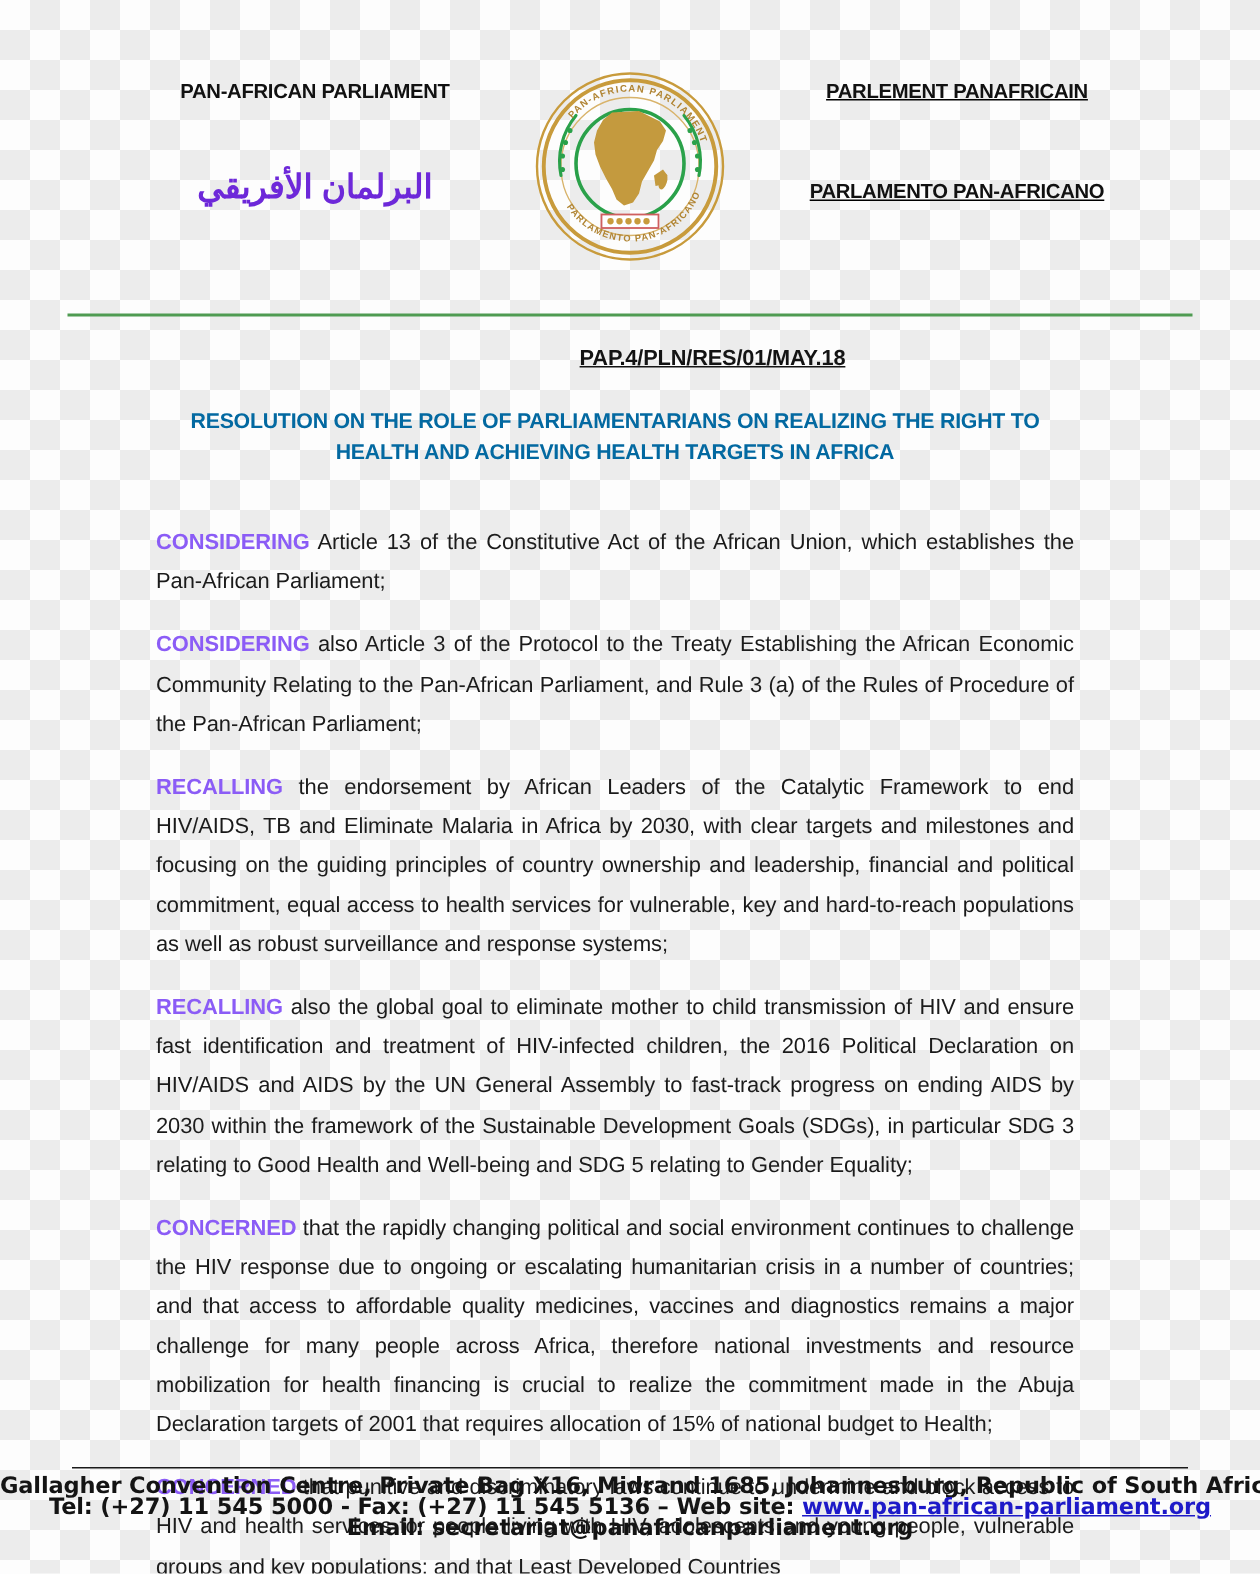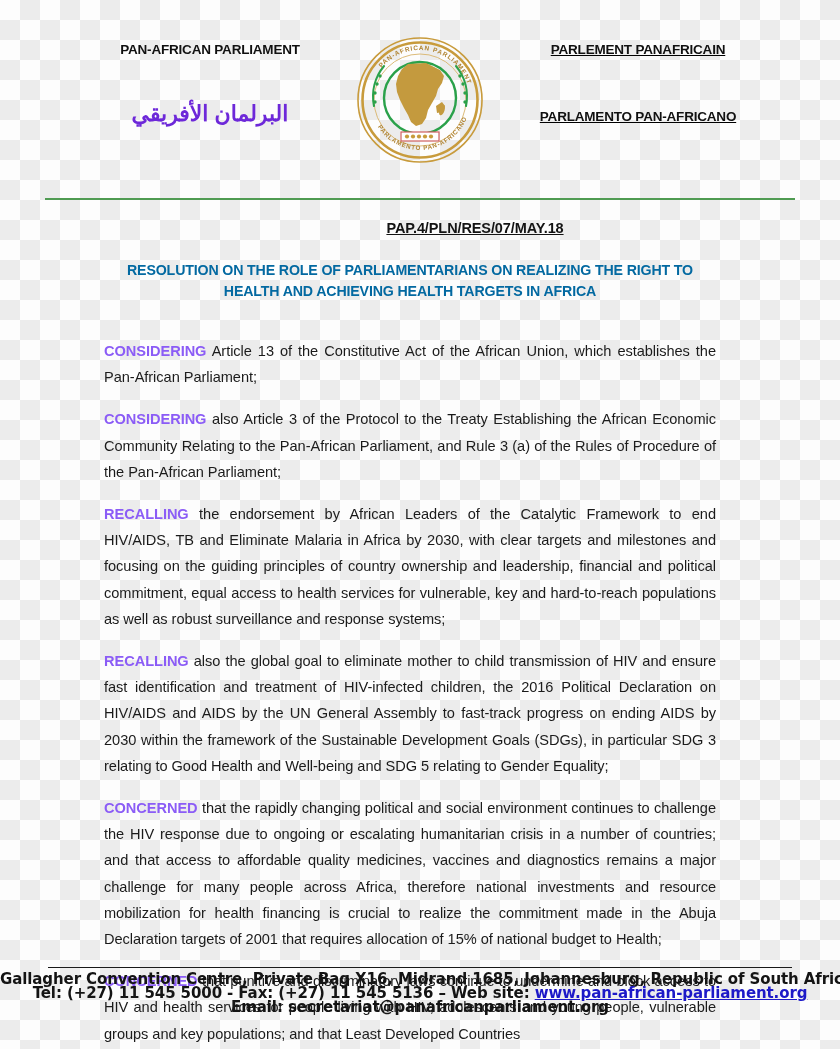--- a/index.html
+++ b/index.html
@@ -24,21 +24,21 @@
     position: relative;
     width: 840px;
     height: 1049px;
     box-sizing: border-box;
   }
 
   
   .masthead {
     position: relative;
     height: 160px;
-    margin: 4px auto;
+    margin: 15px auto;
     padding-top: 32px;
     box-sizing: border-box;
     width: 760px;
   }
   .mast-col-left {
     position: absolute;
     left: 40px;
     top: 38px;
     width: 260px;
     text-align: center;
@@ -240,21 +240,21 @@
     <div class="mast-col-right">
       <div class="mast-line">PARLEMENT PANAFRICAIN</div>
       <div class="mast-line second">PARLAMENTO PAN-AFRICANO</div>
     </div>
 
   </div>
 
   <div class="green-rule"></div>
 
   <div class="ref-row">
-    <span class="ref-num">PAP.4/PLN/RES/07/MAY.18</span>
+    <span class="ref-num">PAP.4/PLN/RES/01/MAY.18</span>
   </div>
 
   <div class="doc-title">RESOLUTION ON THE ROLE OF PARLIAMENTARIANS ON REALIZING THE RIGHT TO HEALTH AND ACHIEVING HEALTH TARGETS IN AFRICA</div>
 
   <div class="body-area">
 
     <p class="para">
       <span class="lead">CONSIDERING</span><span> Article 13 of the Constitutive Act of the African Union, which establishes the Pan-African Parliament;</span>
     </p>
 

